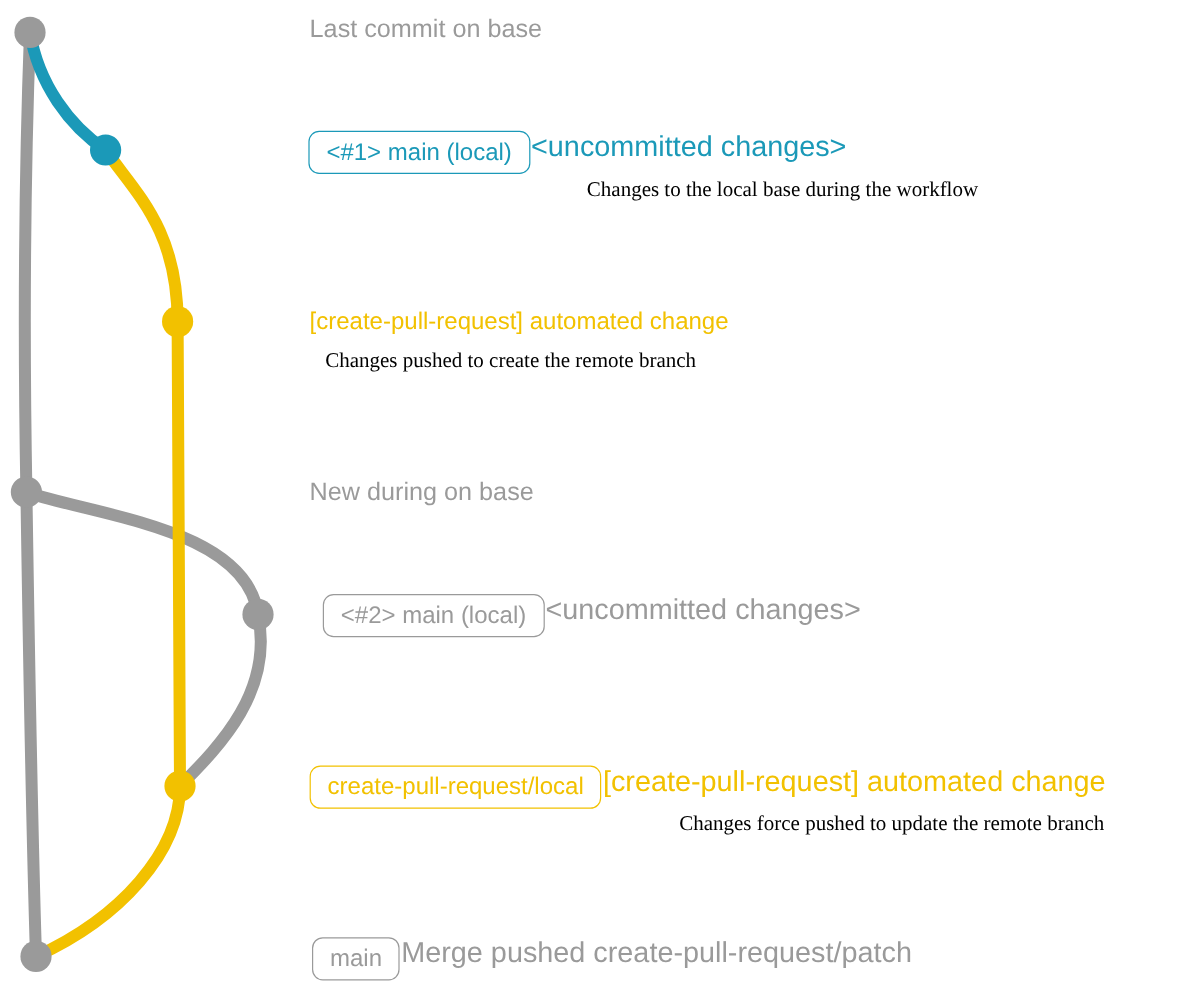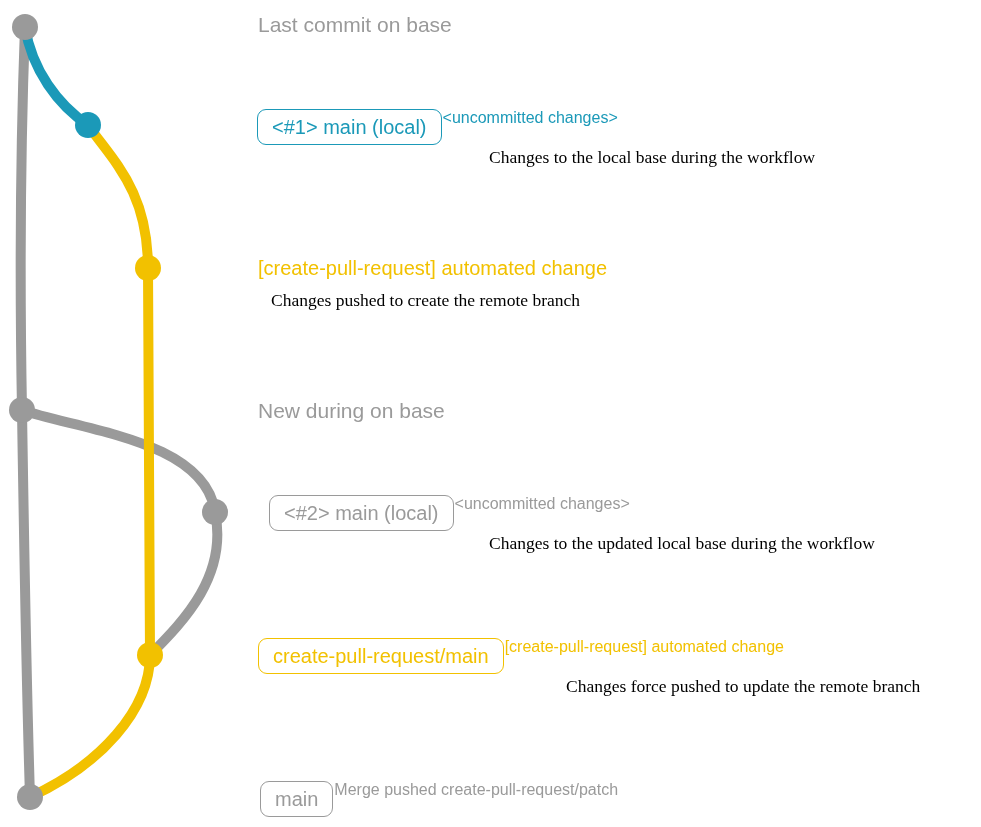--- a/index.html
+++ b/index.html
@@ -46,21 +46,21 @@
     border-radius: 9px;
     padding: 5px 14px;
     font-size: 20px;
     line-height: 24px;
     white-space: nowrap;
   }
   .badge.teal   { color: var(--teal);   border-color: var(--teal); }
   .badge.gray   { color: var(--gray);   border-color: var(--gray); }
   .badge.yellow { color: var(--yellow); border-color: var(--yellow); }
 
-  .note { font-size: 16px; white-space: nowrap; }
+  .note { font-size: 24px; white-space: nowrap; }
   .note.teal   { color: var(--teal); }
   .note.gray   { color: var(--gray); }
   .note.yellow { color: var(--yellow); }
 
   .title {
     position: absolute;
     font-size: 20px;
     white-space: nowrap;
   }
   .title.yellow { color: var(--yellow); }
@@ -107,24 +107,23 @@
 
   <div class="title yellow" style="left:258px; top:257px">[create-pull-request] automated change</div>
   <div class="desc" style="left:271px; top:290px">Changes pushed to create the remote branch</div>
 
   <div class="ann" style="left:258px; top:399px">New during on base</div>
 
   <div class="row" style="left:269px; top:495px">
     <span class="badge gray">&lt;#2&gt; main (local)</span>
     <span class="note gray">&lt;uncommitted changes&gt;</span>
   </div>
-  <div class="desc" style="left:489px; top:533px">Changes to the updated local base during the workflow</div>
 
   <div class="row" style="left:258px; top:638px">
-    <span class="badge yellow">create-pull-request/main</span>
+    <span class="badge yellow">create-pull-request/local</span>
     <span class="note yellow">[create-pull-request] automated change</span>
   </div>
   <div class="desc" style="left:566px; top:676px">Changes force pushed to update the remote branch</div>
 
   <div class="row" style="left:260px; top:781px">
     <span class="badge gray">main</span>
     <span class="note gray">Merge pushed create-pull-request/patch</span>
   </div>
 
 </div>

